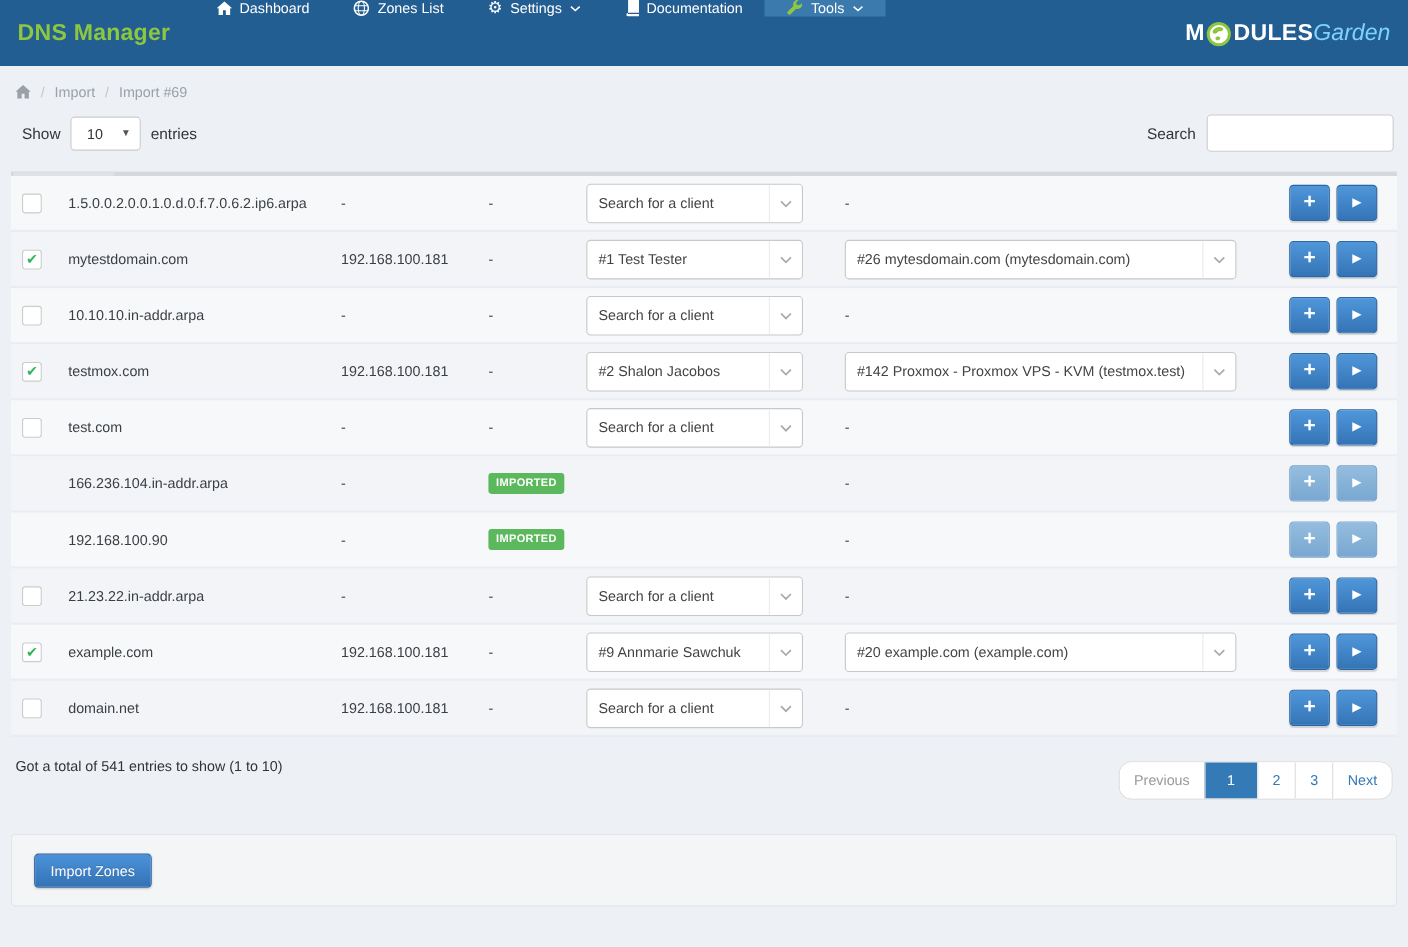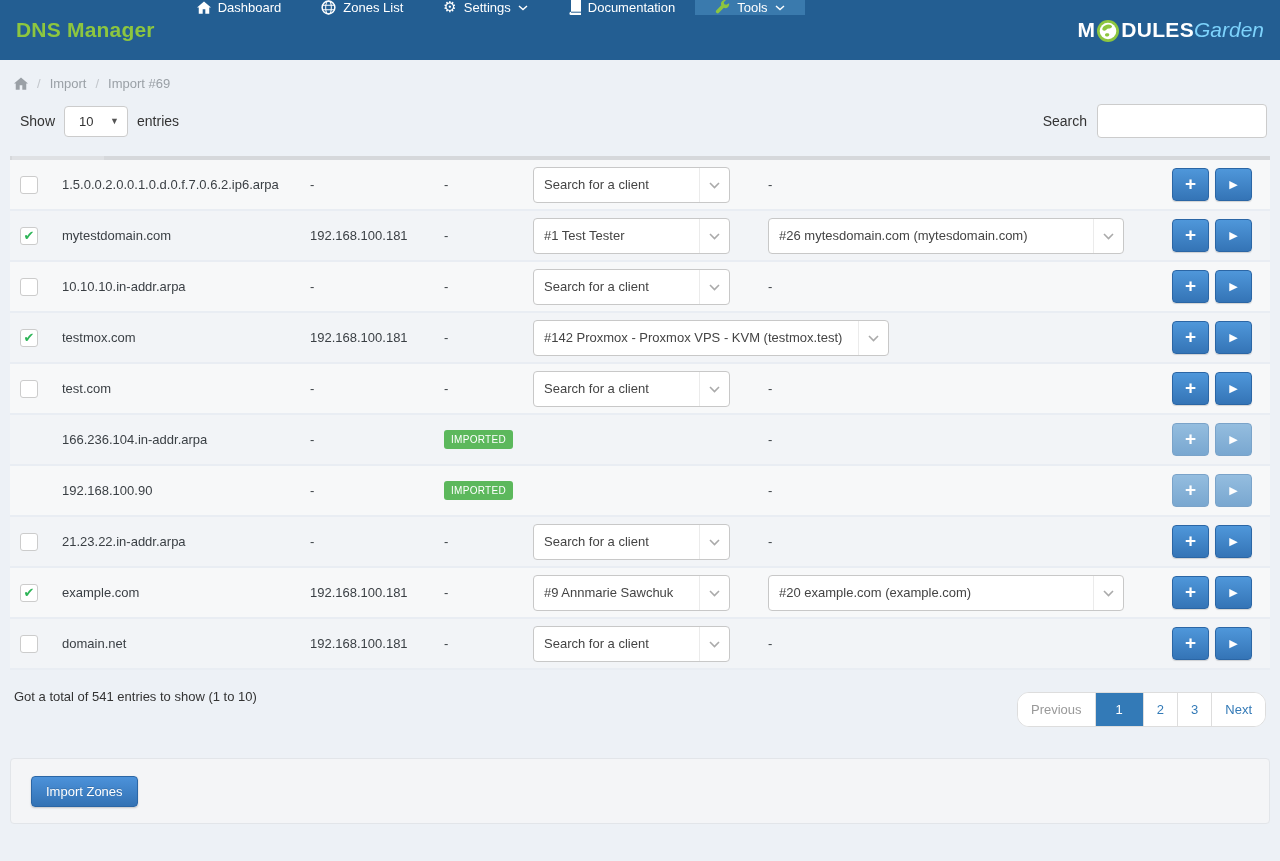--- a/index.html
+++ b/index.html
@@ -52,21 +52,21 @@
   .col-zone  { width:248px; }
   .col-ip    { width:134px; }
   .col-status{ width:89px; }
   .col-client{ width:235px; }
   .col-related{ flex:1; }
   .col-actions{ width:86px; display:flex; justify-content:flex-end; gap:6px; }
   .cell-text { font-size:13px; color:#3a3f44; }
   .cbox { width:18px; height:18px; background:#fff; border:1px solid #ccc; border-radius:3px;
           display:flex; align-items:center; justify-content:center; cursor:pointer;
           font-size:13px; font-weight:bold; color:#2eb558; line-height:1; }
-  .badge { display:inline-block; background:#5cb85c; color:#fff; font-size:10px; font-weight:normal;
+  .badge { display:inline-block; background:#5cb85c; color:#fff; font-size:10px; font-weight:bold;
            padding:4px 7px; border-radius:3px; letter-spacing:.3px; }
   .sel { display:flex; align-items:stretch; background:#fff; border:1px solid #c8c8c8;
          border-radius:4px; height:36px; cursor:pointer; }
   .sel-client { width:197px; }
   .sel-related { width:356px; }
   .sel-text { flex:1; display:flex; align-items:center; padding:0 10px; font-size:13px; color:#444;
               white-space:nowrap; overflow:hidden; }
   .sel-arrow { width:30px; display:flex; align-items:center; justify-content:center;
                border-left:1px solid #ebebeb; color:#aaa; }
   .abtn { width:37px; height:33px; border-radius:4px; border:1px solid #2b66a5; color:#fff;
@@ -303,20 +303,30 @@
       </div>
       <div class="trow rrow even">
         <div class="col-check">
           <div class="cbox">
             <span>✔</span>
           </div>
         </div>
         <div class="col-zone cell-text">testmox.com</div>
         <div class="col-ip cell-text">192.168.100.181</div>
         <div class="col-status"><span class="cell-text">-</span></div>
+        <div class="col-client">
+          <div class="sel sel-client">
+            <span class="sel-text">#2 Shalon Jacobos</span>
+            <span class="sel-arrow">
+              <span class="icn"><svg width="11" height="7" viewBox="0 0 11 7">
+                  <path d="M1 1l4.5 4.5L10 1" stroke="#aaa" stroke-width="1.6" fill="none"></path>
+                </svg></span>
+            </span>
+          </div>
+        </div>
         <div class="col-related">
           <div class="sel sel-related">
             <span class="sel-text">#142 Proxmox - Proxmox VPS - KVM (testmox.test)</span>
             <span class="sel-arrow">
               <span class="icn"><svg width="11" height="7" viewBox="0 0 11 7">
                   <path d="M1 1l4.5 4.5L10 1" stroke="#aaa" stroke-width="1.6" fill="none"></path>
                 </svg></span>
             </span>
           </div>
         </div>

